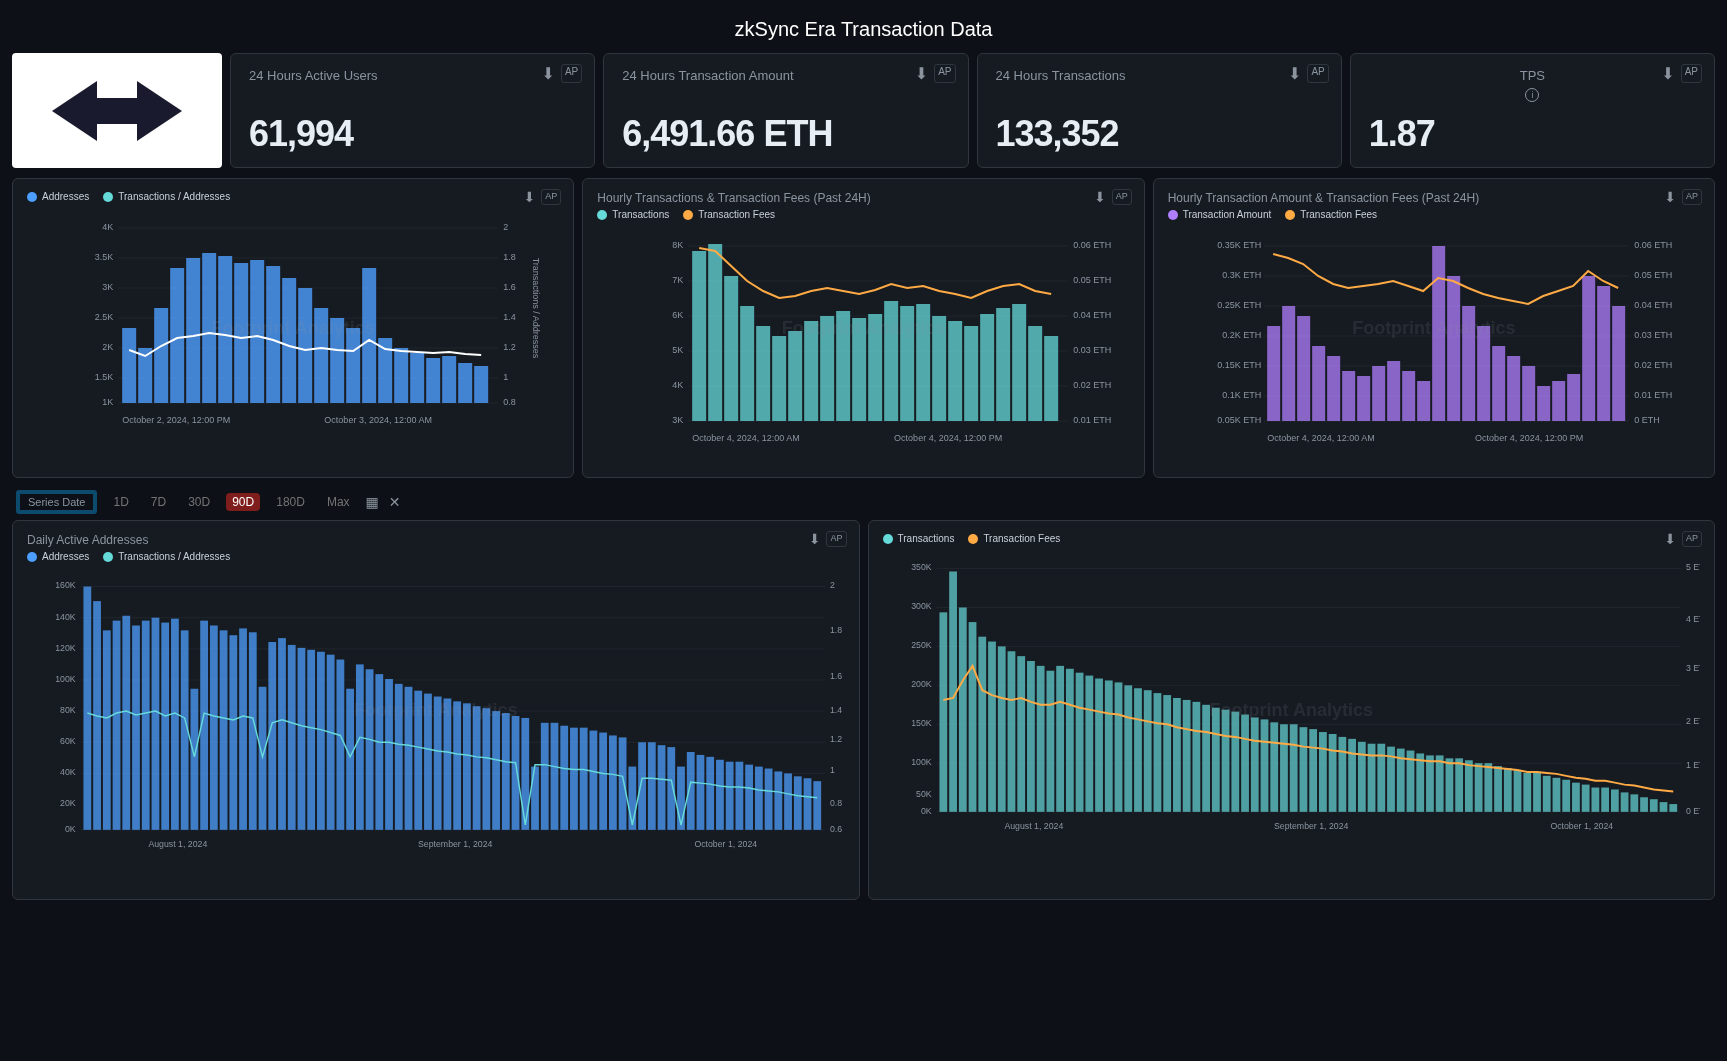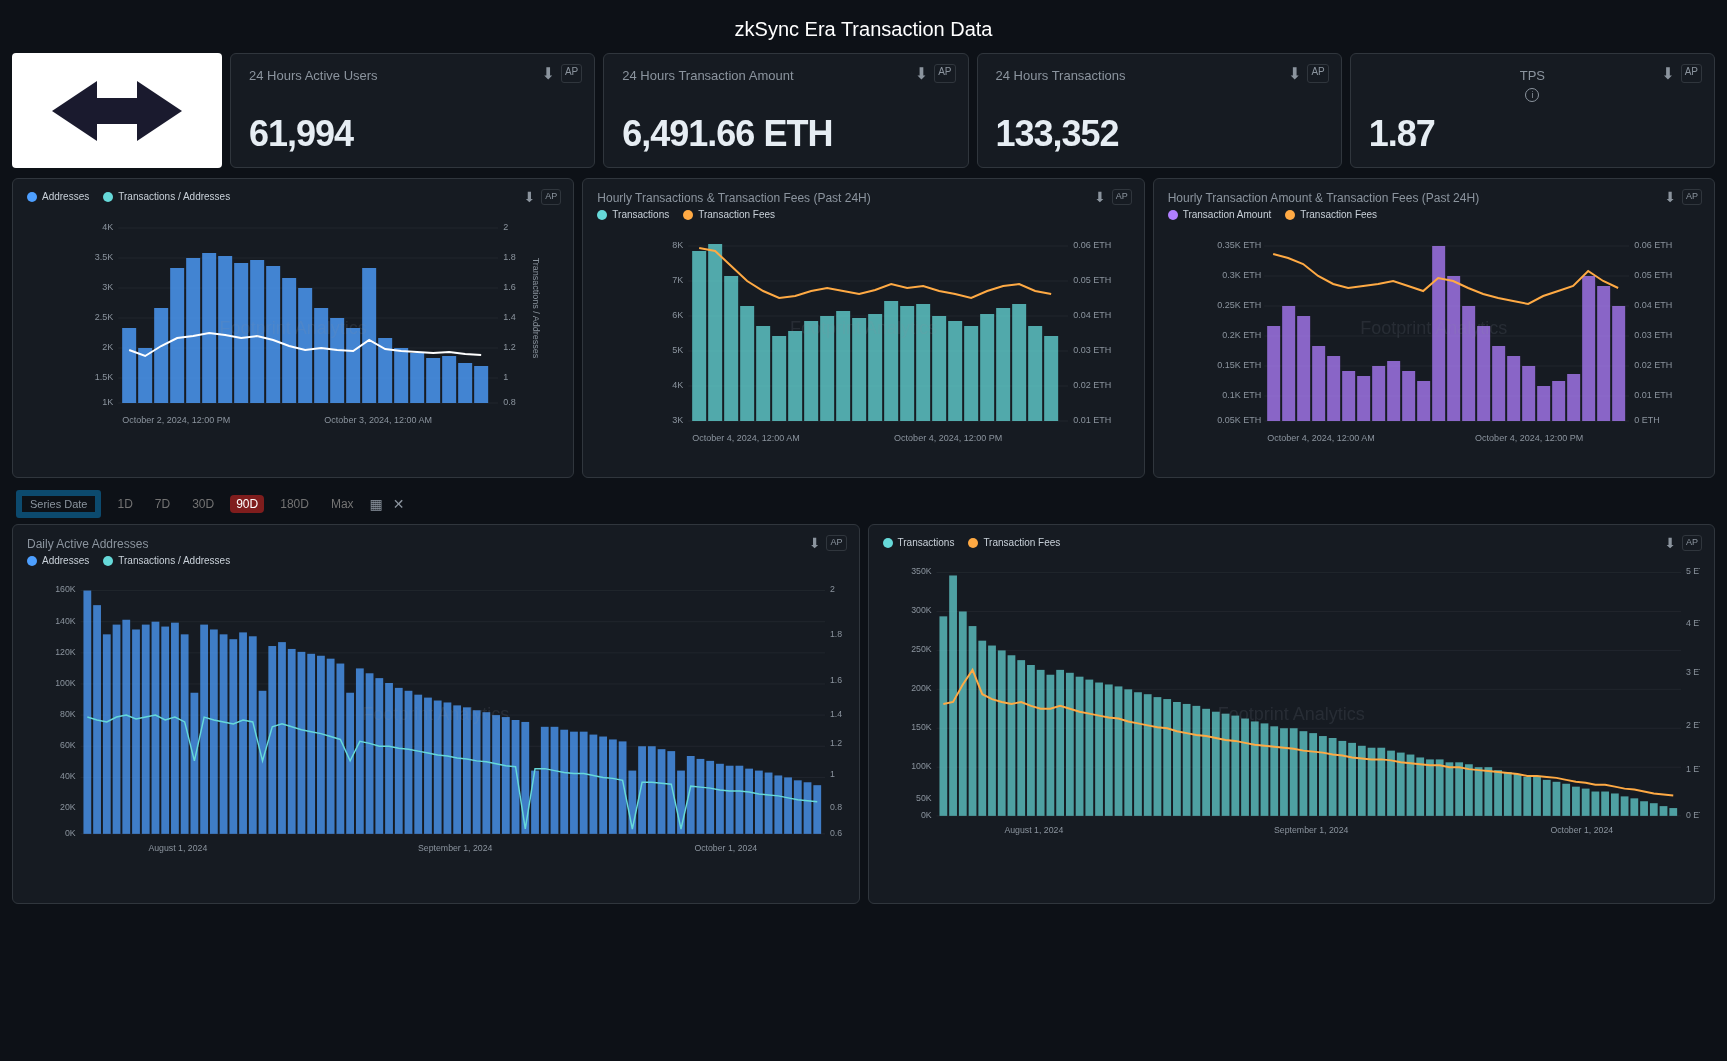--- a/index.html
+++ b/index.html
@@ -127,36 +127,36 @@
       color: #8b949e;
       font-size: 14px;
     }
     .watermark {
       position: absolute;
       top: 50%;
       left: 50%;
       transform: translate(-50%, -50%);
       color: rgba(139,148,158,0.15);
       font-size: 18px;
-      font-weight: 400;
+      font-weight: 700;
       white-space: nowrap;
       pointer-events: none;
       z-index: 1;
     }
     
     .series-row {
       display: flex;
       align-items: center;
       padding: 4px 16px 6px;
       gap: 10px;
     }
     .series-label {
       font-size: 11px;
       color: #8b949e;
-      border: 6px solid #0c4a6e;
+      border: 4px solid #0c4a6e;
       border-radius: 3px;
       padding: 2px 8px;
     }
     .series-btn {
       font-size: 12px;
       color: #737373;
       cursor: pointer;
       padding: 2px 6px;
       border-radius: 3px;
     }

